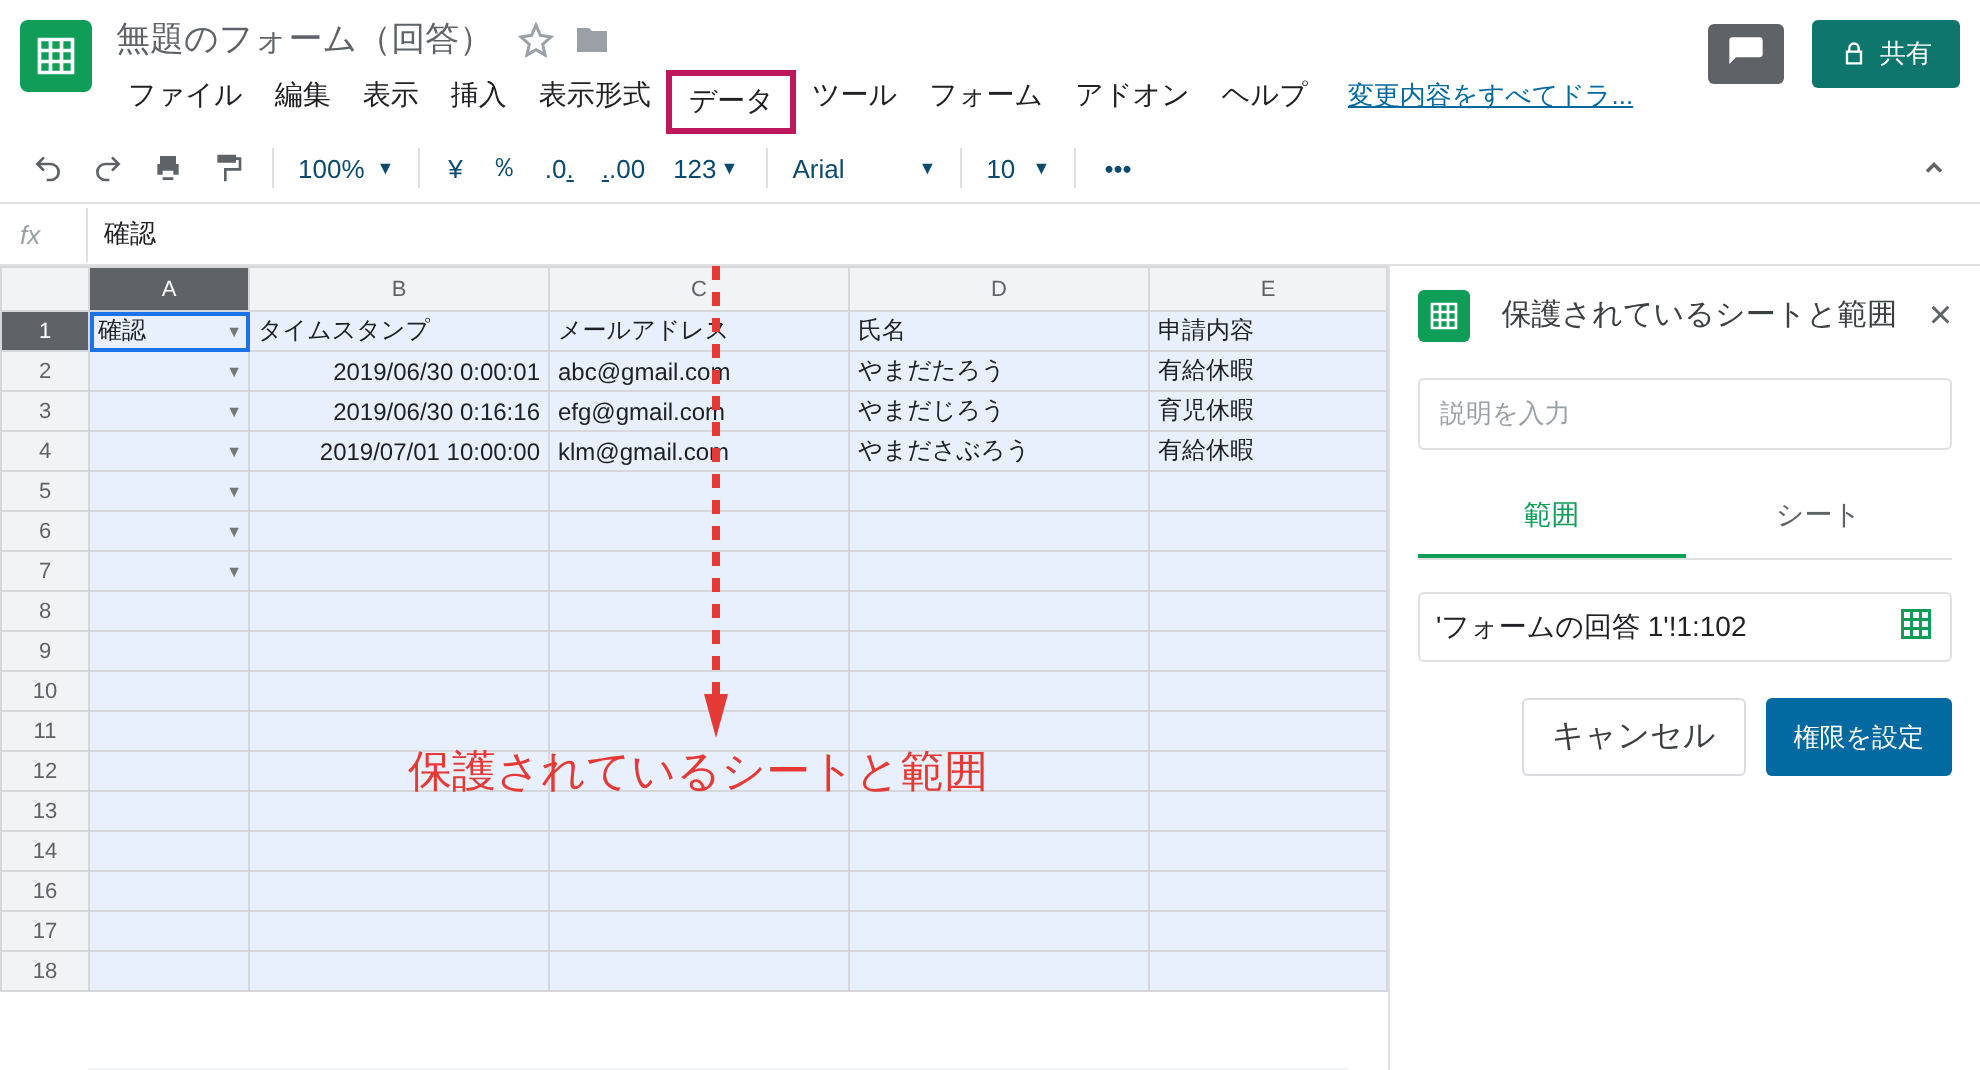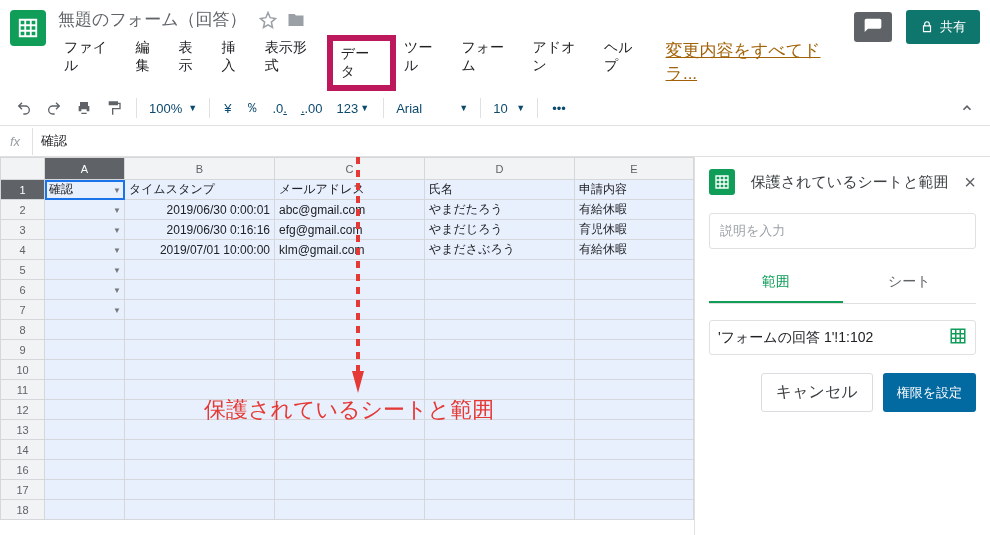--- a/index.html
+++ b/index.html
@@ -8,39 +8,39 @@
   
   .header { display: flex; align-items: flex-start; padding: 6px 10px 0 10px; }
   .logo { width: 36px; height: 36px; background: #0f9d58; border-radius: 4px; display: flex; align-items: center; justify-content: center; margin-top: 4px; }
   .logo svg { width: 22px; height: 22px; fill: #fff; }
   .titleblock { margin-left: 10px; flex: 1; }
   .titlerow { display: flex; align-items: center; gap: 10px; }
   .doctitle { font-size: 17px; color: #5f6368; padding: 2px 2px; }
   .star, .folder { width: 18px; height: 18px; color: #9aa0a6; }
   .menubar { display: flex; gap: 0; font-size: 14px; color: #202124; margin-top: 2px; }
   .menubar span { padding: 4px 8px; cursor: pointer; }
-  .boxed { border: 6px solid #be185d; }
-  .saving { font-size: 17px; color: #a16207; text-decoration: underline; margin-left: 4px; padding: 4px 0; }
+  .boxed { border: 3px solid #be185d; }
+  .saving { font-size: 13px; color: #0369a1; text-decoration: underline; margin-left: 4px; padding: 4px 0; }
   .rightbtns { display: flex; align-items: center; gap: 14px; margin-left: auto; padding-top: 4px; }
   .cmtbtn { width: 38px; height: 30px; background: #5f6368; border-radius: 3px; display: flex; align-items: center; justify-content:center; }
   .cmtbtn svg { width: 20px; height: 20px; fill:#fff; }
   .sharebtn { background:#0f766e; color:#fff; font-size:13px; font-weight:500; border-radius:3px; height:34px; padding: 0 14px; display:flex; align-items:center; gap:6px; }
   .sharebtn svg { width:14px; height:14px; fill:#fff; }
 
   
   .toolbar { display:flex; align-items:center; gap:2px; padding: 4px 10px; border-bottom:1px solid #e0e0e0; font-size:13px; color:#0c4a6e; }
   .toolbar .tbtn { padding:4px 6px; cursor:pointer; display:flex; align-items:center; }
   .sep { width:1px; height:20px; background:#e0e0e0; margin: 0 6px; }
   .zoom { display:flex; align-items:center; gap:4px; padding:2px 4px; }
   .dd { font-size:9px; margin-left:2px; }
   .chevup { margin-left:auto; }
 
   
   .fbar { display:flex; align-items:center; border-bottom:1px solid #e0e0e0; font-size:13px; }
-  .fx { width:33px; color:#9aa0a6; font-style:italic; padding:6px 10px; border-right:1px solid #e0e0e0; }
+  .fx { width:44px; color:#9aa0a6; font-style:italic; padding:6px 10px; border-right:1px solid #e0e0e0; }
   .fval { padding:6px 8px; flex:1; }
 
   
   .main { display:flex; height: calc(535px - 120px); }
   .sheet { flex:1; position:relative; overflow:hidden; }
   .panel { width:296px; border-left:1px solid #e0e0e0; padding: 12px 14px 14px 14px; position:relative; }
 
   
   table { border-collapse:collapse; table-layout:fixed; width:100%; }
   .colhead td { background:#f1f3f4; text-align:center; font-size:11px; color:#5f6368; height:22px; border:1px solid #d5d7da; }

